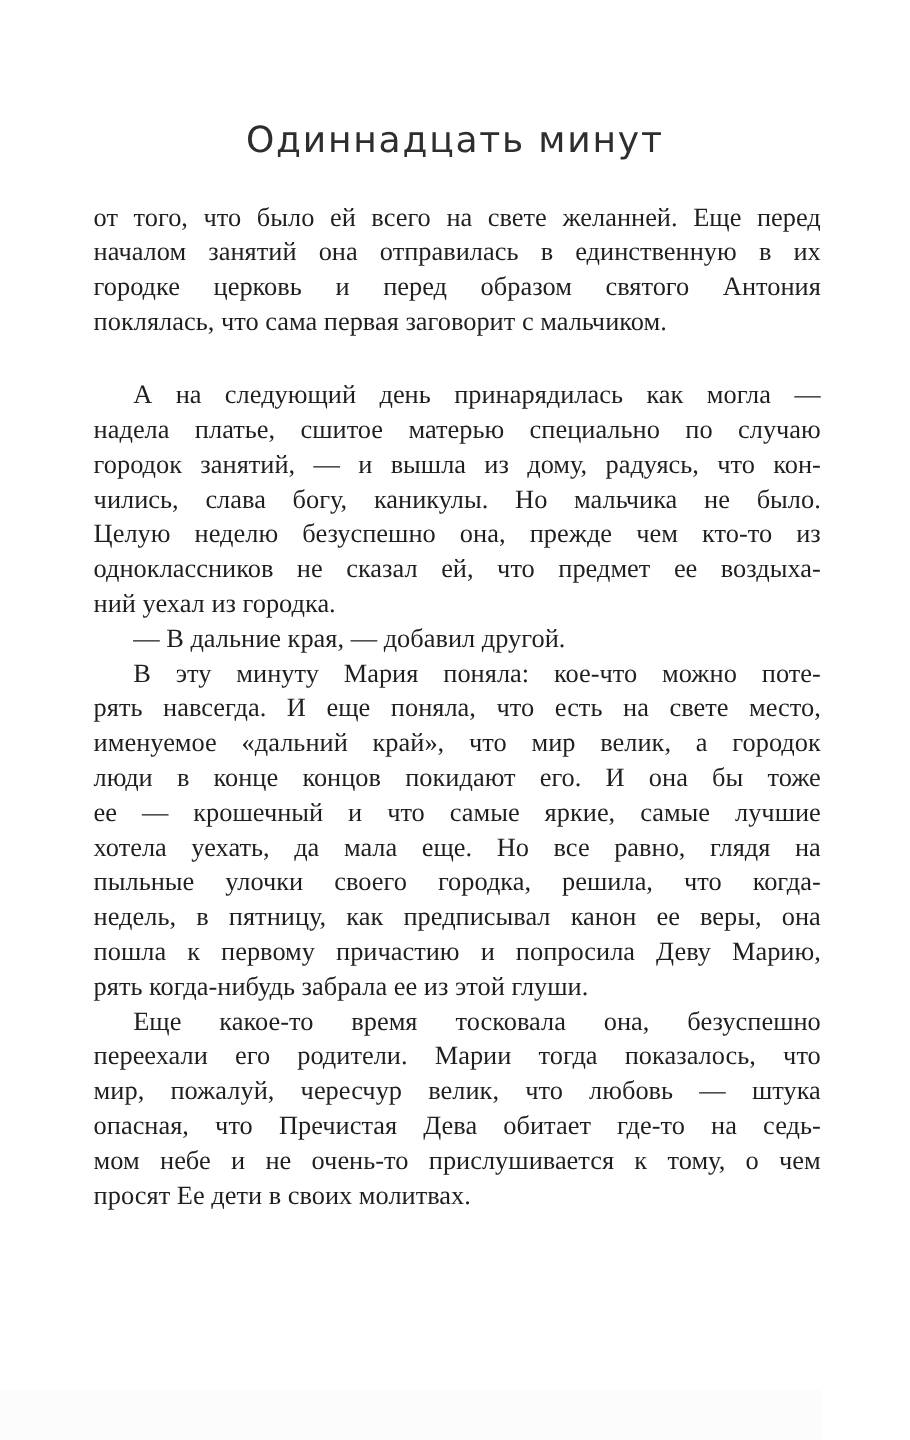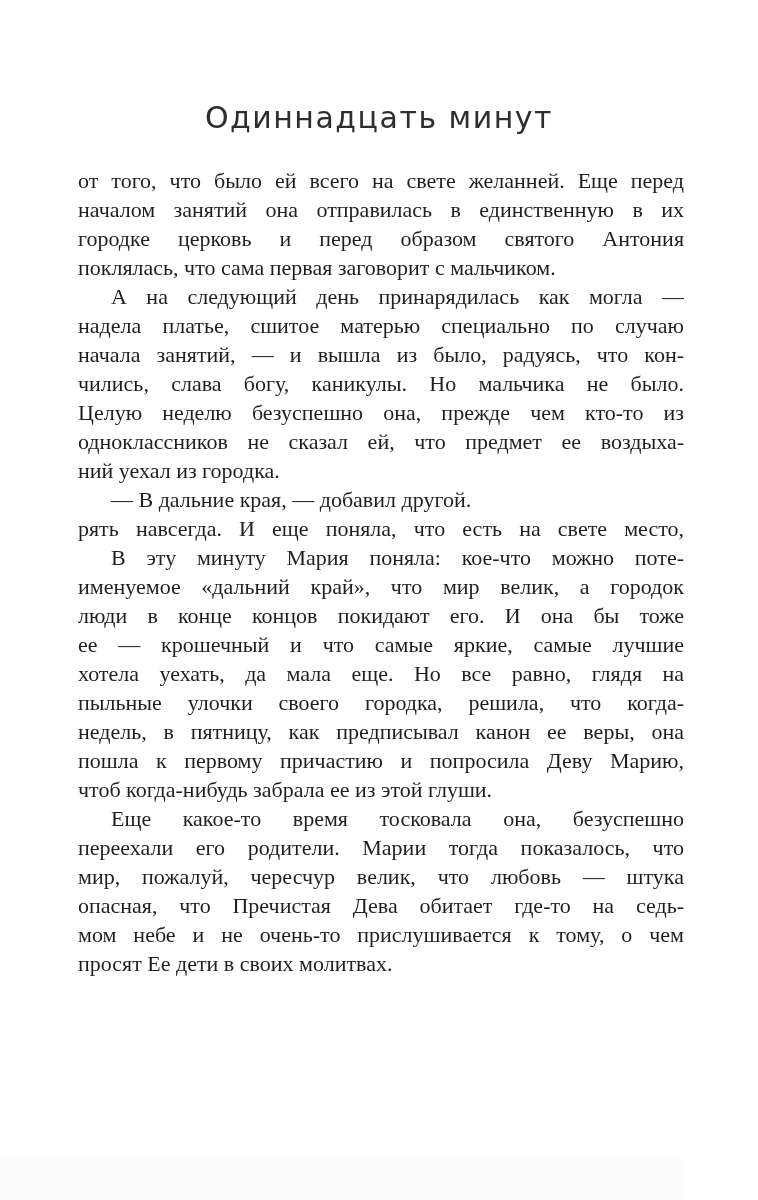--- a/index.html
+++ b/index.html
@@ -30,21 +30,21 @@
   .text-block {
     position: absolute;
     top: 166px;
     left: 78px;
     width: 606px;
     font-size: 22px;
     line-height: 29px;
     color: #1f1f1f;
   }
   .paragraph { margin: 0; font-family: Liberation Serif, serif; }
-  .paragraph.space-before { }
+  .paragraph.space-before { margin-top: 32px; }
   .line {
     text-align: justify;
     text-align-last: justify;
     white-space: normal;
   }
   .line.last {
     text-align-last: left;
   }
   .line.indent {
     padding-left: 33px;
@@ -78,40 +78,40 @@
   <div class="text-block" id="paragraphs">
       <div class="paragraph">
         <div class="line">от того, что было ей всего на свете желанней. Еще перед</div>
         <div class="line">началом занятий она отправилась в единственную в их</div>
         <div class="line">городке церковь и перед образом святого Антония</div>
         <div class="line last">поклялась, что сама первая заговорит с мальчиком.</div>
       </div>
       <div class="paragraph space-before">
         <div class="line indent">А на следующий день принарядилась как могла —</div>
         <div class="line">надела платье, сшитое матерью специально по случаю</div>
-        <div class="line">начала занятий, — и вышла из было, радуясь, что кон-</div>
+        <div class="line">городок занятий, — и вышла из дому, радуясь, что кон-</div>
         <div class="line">чились, слава богу, каникулы. Но мальчика не было.</div>
         <div class="line">Целую неделю безуспешно она, прежде чем кто-то из</div>
         <div class="line">одноклассников не сказал ей, что предмет ее воздыха-</div>
         <div class="line last">ний уехал из городка.</div>
       </div>
       <div class="paragraph">
         <div class="line indent last">— В дальние края, — добавил другой.</div>
       </div>
       <div class="paragraph">
+        <div class="line indent">В эту минуту Мария поняла: кое-что можно поте-</div>
         <div class="line">рять навсегда. И еще поняла, что есть на свете место,</div>
-        <div class="line indent">В эту минуту Мария поняла: кое-что можно поте-</div>
         <div class="line">именуемое «дальний край», что мир велик, а городок</div>
         <div class="line">люди в конце концов покидают его. И она бы тоже</div>
         <div class="line">ее — крошечный и что самые яркие, самые лучшие</div>
         <div class="line">хотела уехать, да мала еще. Но все равно, глядя на</div>
         <div class="line">пыльные улочки своего городка, решила, что когда-</div>
         <div class="line">недель, в пятницу, как предписывал канон ее веры, она</div>
         <div class="line">пошла к первому причастию и попросила Деву Марию,</div>
-        <div class="line last">чтоб когда-нибудь забрала ее из этой глуши.</div>
+        <div class="line last">рять когда-нибудь забрала ее из этой глуши.</div>
       </div>
       <div class="paragraph">
         <div class="line indent">Еще какое-то время тосковала она, безуспешно</div>
         <div class="line">переехали его родители. Марии тогда показалось, что</div>
         <div class="line">мир, пожалуй, чересчур велик, что любовь — штука</div>
         <div class="line">опасная, что Пречистая Дева обитает где-то на седь-</div>
         <div class="line">мом небе и не очень-то прислушивается к тому, о чем</div>
         <div class="line last">просят Ее дети в своих молитвах.</div>
       </div>
     </div>

